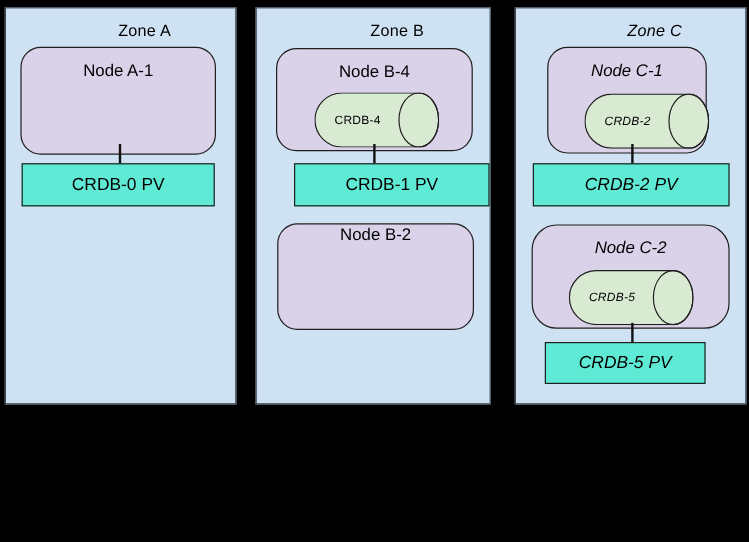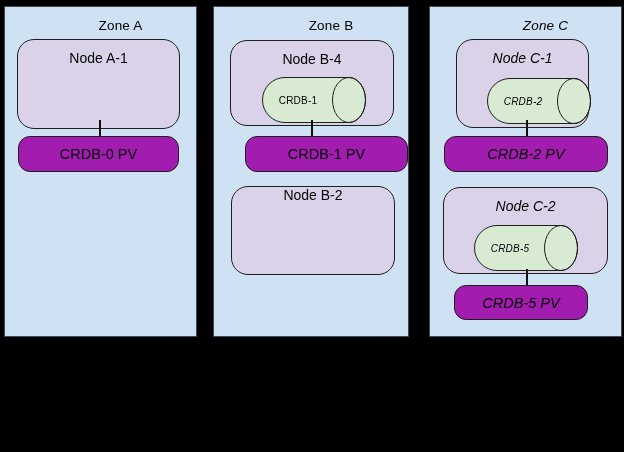--- a/index.html
+++ b/index.html
@@ -55,23 +55,23 @@
     font-size: 10px;
     letter-spacing: 0.2px;
   }
   .connector {
     position: absolute;
     width: 2px;
     background: #111;
   }
   .pv {
     position: absolute;
-    background: #a21caf;
+    background: #5eead4;
     border: 1px solid #1f1f1f;
-    border-radius: 12px;
+    border-radius: 0;
     box-sizing: border-box;
     display: flex;
     align-items: center;
     justify-content: center;
     font-size: 14.5px;
   }
 </style>
 </head>
 <body>
 
@@ -94,21 +94,21 @@
   <div class="zone" style="left:213px; width:196px;">
     <div class="zone-label">Zone B</div>
 
     <div class="node" style="left:16px; top:33px; width:164px; height:86px;">
       <div class="node-label">Node B-4</div>
       <div class="cylinder" style="left:31px; top:36px;">
         <svg width="104" height="46" viewBox="0 0 104 46">
           <path d="M 23 0.5 L 87 0.5 A 16.5 22.5 0 0 1 87 45.5 L 23 45.5 A 22.5 22.5 0 0 1 23 0.5 Z" fill="#d9ead3" stroke="#1f1f1f" stroke-width="1"></path>
           <ellipse cx="87" cy="23" rx="16.5" ry="22.5" fill="none" stroke="#1f1f1f" stroke-width="1"></ellipse>
         </svg>
-        <span class="cyl-label">CRDB-1</span>
+        <span class="cyl-label">CRDB-4</span>
       </div>
     </div>
 
     <div class="connector" style="left:97px; top:113px; height:17px;"></div>
 
     <div class="pv" style="left:31px; top:129px; width:163px; height:36px;">
       <span>CRDB-1 PV</span>
     </div>
 
     <div class="node" style="left:17px; top:179px; width:164px; height:89px;">
@@ -129,21 +129,21 @@
         <span class="cyl-label">CRDB-2</span>
       </div>
     </div>
 
     <div class="connector" style="left:96px; top:113px; height:17px;"></div>
 
     <div class="pv" style="left:14px; top:129px; width:164px; height:36px;">
       <span>CRDB-2 PV</span>
     </div>
 
-    <div class="node" style="left:13px; top:180px; width:165px; height:87px;">
+    <div class="node" style="left:13px; top:180px; width:165px; height:87px;border-radius:21px;">
       <div class="node-label">Node C-2</div>
       <div class="cylinder" style="left:30px; top:37px;">
         <svg width="104" height="46" viewBox="0 0 104 46">
           <path d="M 23 0.5 L 87 0.5 A 16.5 22.5 0 0 1 87 45.5 L 23 45.5 A 22.5 22.5 0 0 1 23 0.5 Z" fill="#d9ead3" stroke="#1f1f1f" stroke-width="1"></path>
           <ellipse cx="87" cy="23" rx="16.5" ry="22.5" fill="none" stroke="#1f1f1f" stroke-width="1"></ellipse>
         </svg>
         <span class="cyl-label">CRDB-5</span>
       </div>
     </div>
 

